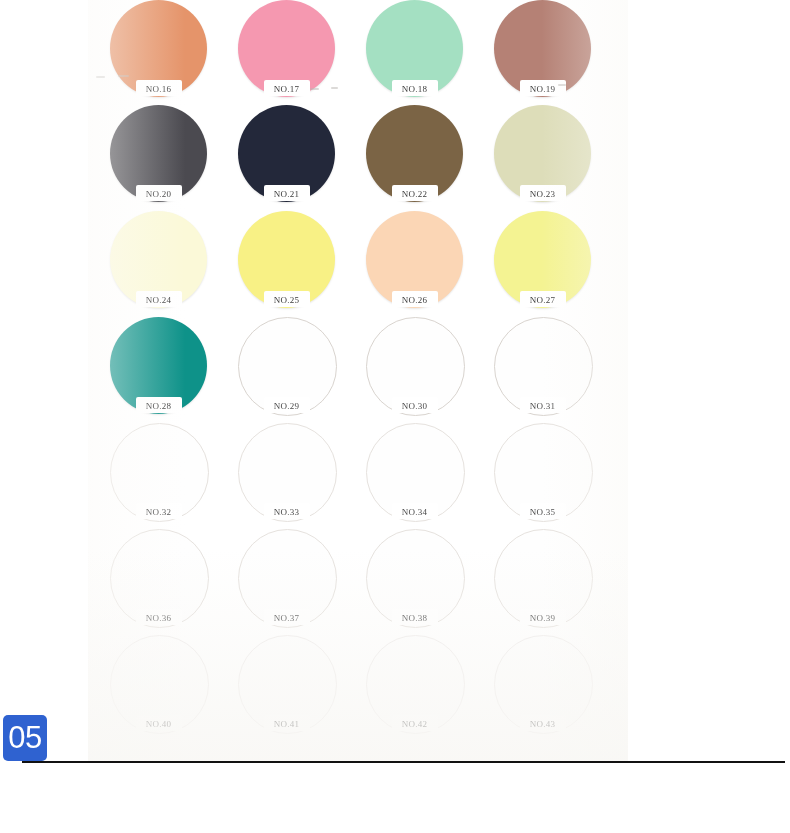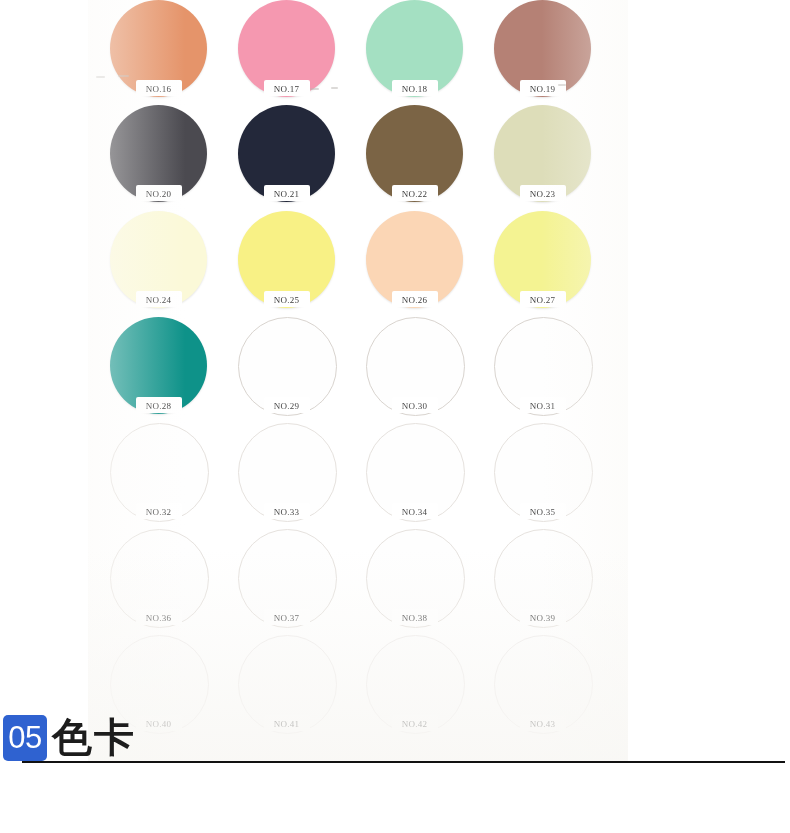--- a/index.html
+++ b/index.html
@@ -339,15 +339,14 @@
 
   <span class="speck" style="left:8px;top:76px;width:9px;"></span>
   <span class="speck" style="left:30px;top:75px;width:11px;"></span>
   <span class="speck" style="left:222px;top:88px;width:9px;"></span>
   <span class="speck" style="left:243px;top:87px;width:7px;"></span>
   <span class="speck" style="left:470px;top:84px;width:8px;"></span>
 </div>
 
 <div id="caption">
   <div id="caption-badge" style="background: rgb(47, 98, 208);">05</div>
-  <div id="caption-title">色卡</div>
   <div id="caption-rule" style="background: rgb(17, 17, 17);"></div>
 </div>
 
 </body></html>

